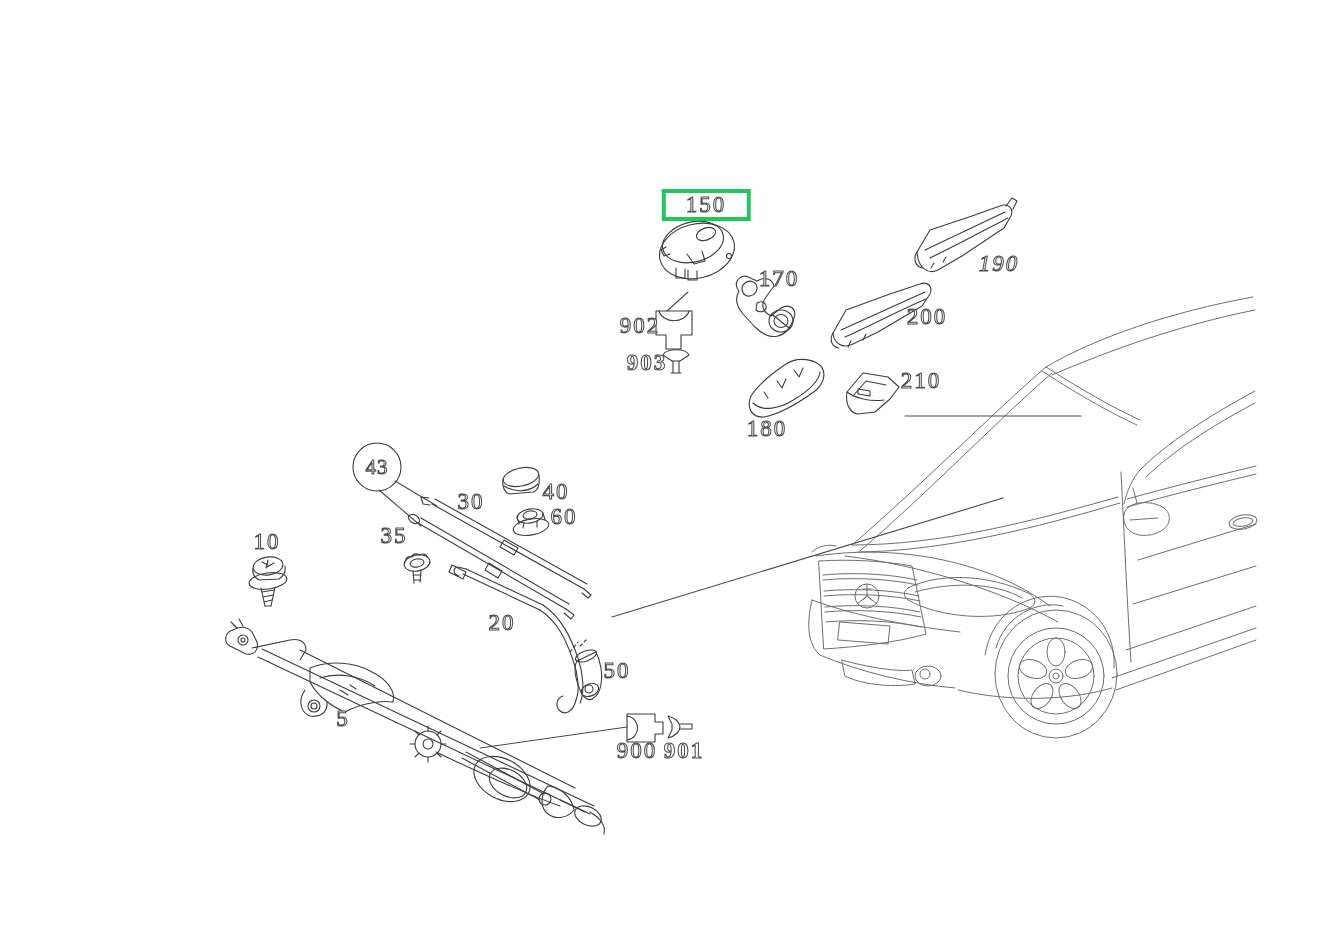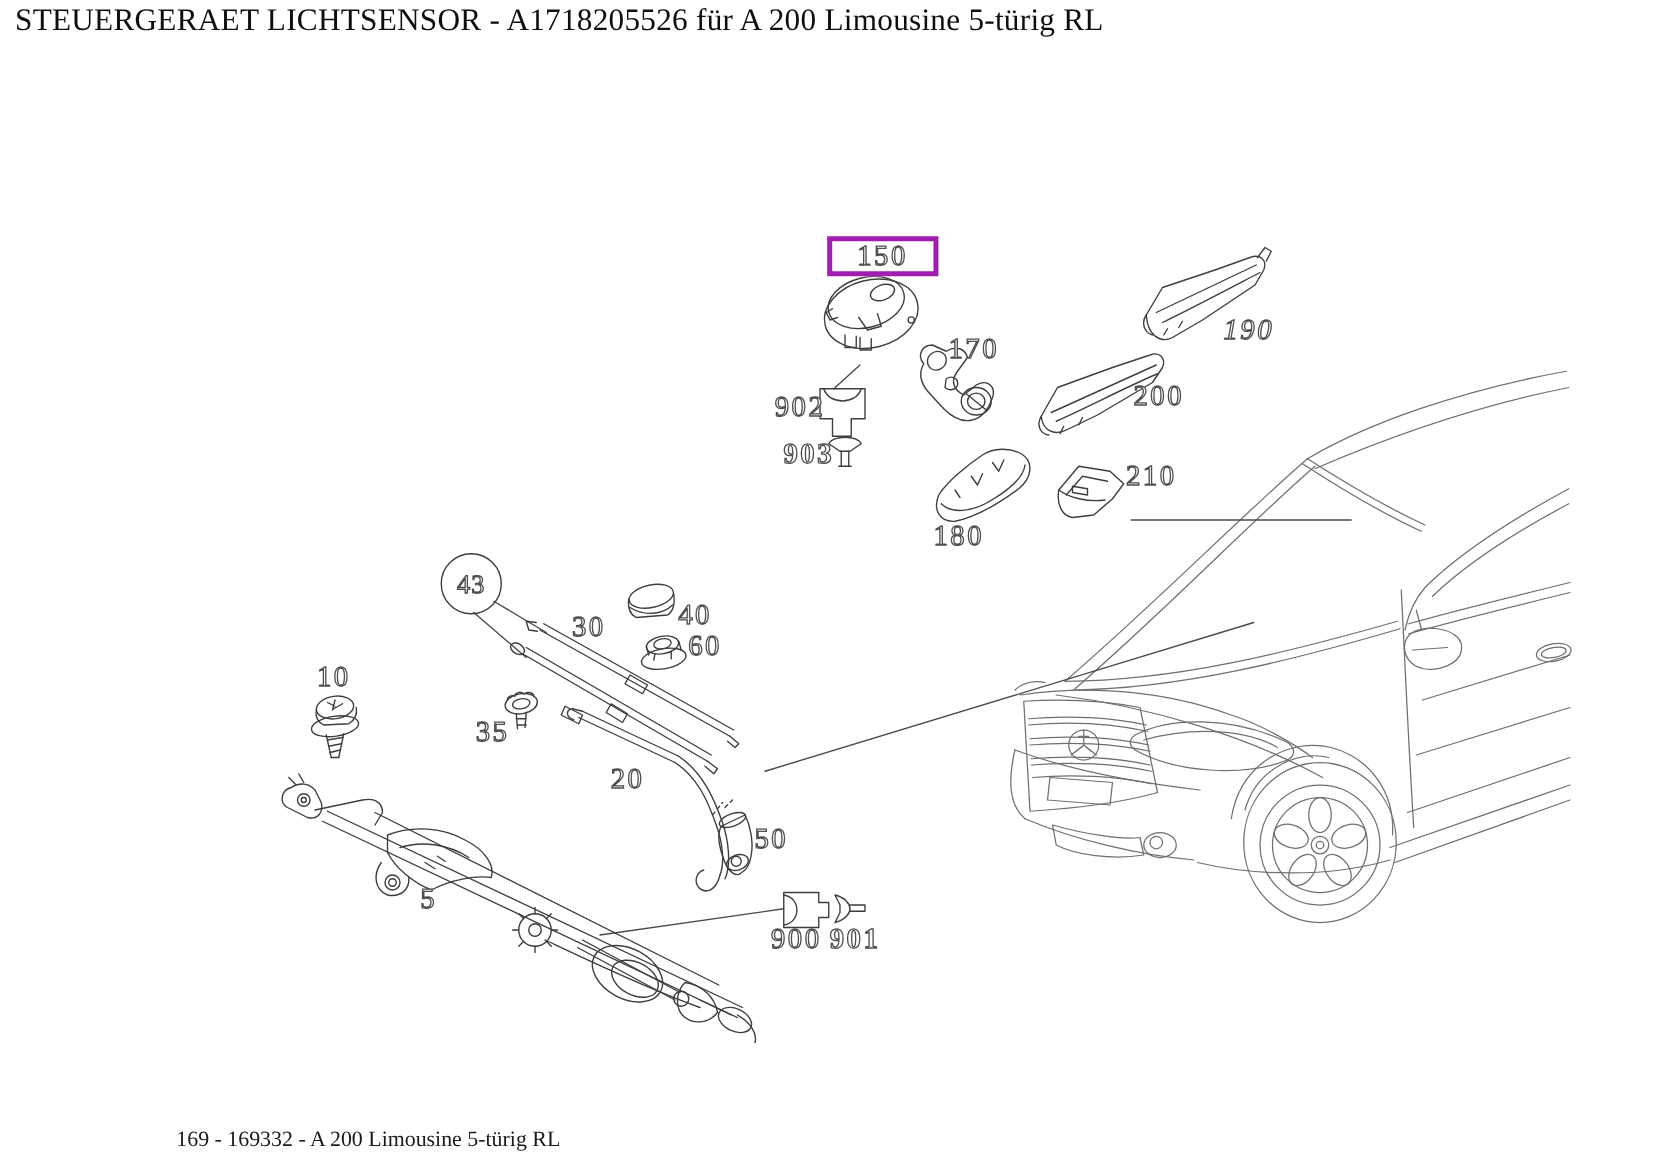--- a/index.html
+++ b/index.html
@@ -7,28 +7,27 @@
          font-family:"Liberation Serif","DejaVu Serif",serif;}
   #title{position:absolute;left:12px;top:3px;font-size:25px;color:#0e0e0e;white-space:nowrap;letter-spacing:0.2px;}
   #footer{position:absolute;left:141px;top:901px;font-size:17.5px;color:#1a1a1a;white-space:nowrap;}
   #diagram-svg{position:absolute;left:0;top:0;}
   .plabel{position:absolute;transform:translate(-50%,-50%);
           font-family:"Liberation Serif","DejaVu Serif",serif;
           font-size:23px;line-height:24px;color:#ffffff;
           -webkit-text-stroke:1.05px #4e4e4e;letter-spacing:2px;white-space:nowrap;
           cursor:default;user-select:none;}
   .plabel.small{font-size:21px;letter-spacing:1px;}
-  .plabel.highlight{border:4px solid #a21caf;padding:0 20px;background:#ffffff;}
+  .plabel.highlight{border:4px solid #22c55e;padding:0 20px;background:#ffffff;}
 </style>
 </head>
 <body>
 
 <div id="stage">
 
-  <div id="title">STEUERGERAET LICHTSENSOR - A1718205526 für A 200 Limousine 5-türig RL</div>
 
   <svg id="diagram-svg" width="1326" height="938" viewBox="0 0 1326 938" fill="none" stroke="#3d3d3d" stroke-width="1.1" stroke-linecap="round" stroke-linejoin="round">
 
     <g stroke="#6f6f6f" stroke-width="1">
 
       <path d="M1253,297 C1170,312 1095,338 1046,367"></path>
       <path d="M1255,310 C1180,325 1110,350 1052,375"></path>
 
       <path d="M1046,367 C1085,392 1116,409 1140,420"></path>
       <path d="M1042,371 C1082,397 1113,414 1137,425"></path>
@@ -266,21 +265,20 @@
   <div class="plabel" style="left:647px;top:363px;font-weight:bold;">903</div>
   <div class="plabel" style="left:999px;top:264px;font-style:italic;">190</div>
   <div class="plabel" style="left:927px;top:317px;">200</div>
   <div class="plabel" style="left:921px;top:381px;">210</div>
   <div class="plabel" style="left:767px;top:429px;">180</div>
   <div class="plabel small" style="left:377px;top:467px;">43</div>
   <div class="plabel" style="left:471px;top:502px;text-align:center;">30</div>
   <div class="plabel" style="left:556px;top:492px;">40</div>
   <div class="plabel" style="left:564px;top:517px;">60</div>
   <div class="plabel" style="left:267px;top:542px;">10</div>
-  <div class="plabel" style="left:394px;top:586px;">35</div>
+  <div class="plabel" style="left:394px;top:536px;">35</div>
   <div class="plabel" style="left:502px;top:623px;">20</div>
   <div class="plabel" style="left:617px;top:671px;">50</div>
   <div class="plabel" style="left:343px;top:719px;">5</div>
   <div class="plabel" style="left:637px;top:751px;">900</div>
   <div class="plabel" style="left:684px;top:751px;font-weight:bold;">901</div>
 
-  <div id="footer">169 - 169332 - A 200 Limousine 5-türig RL</div>
 </div>
 
 </body></html>

